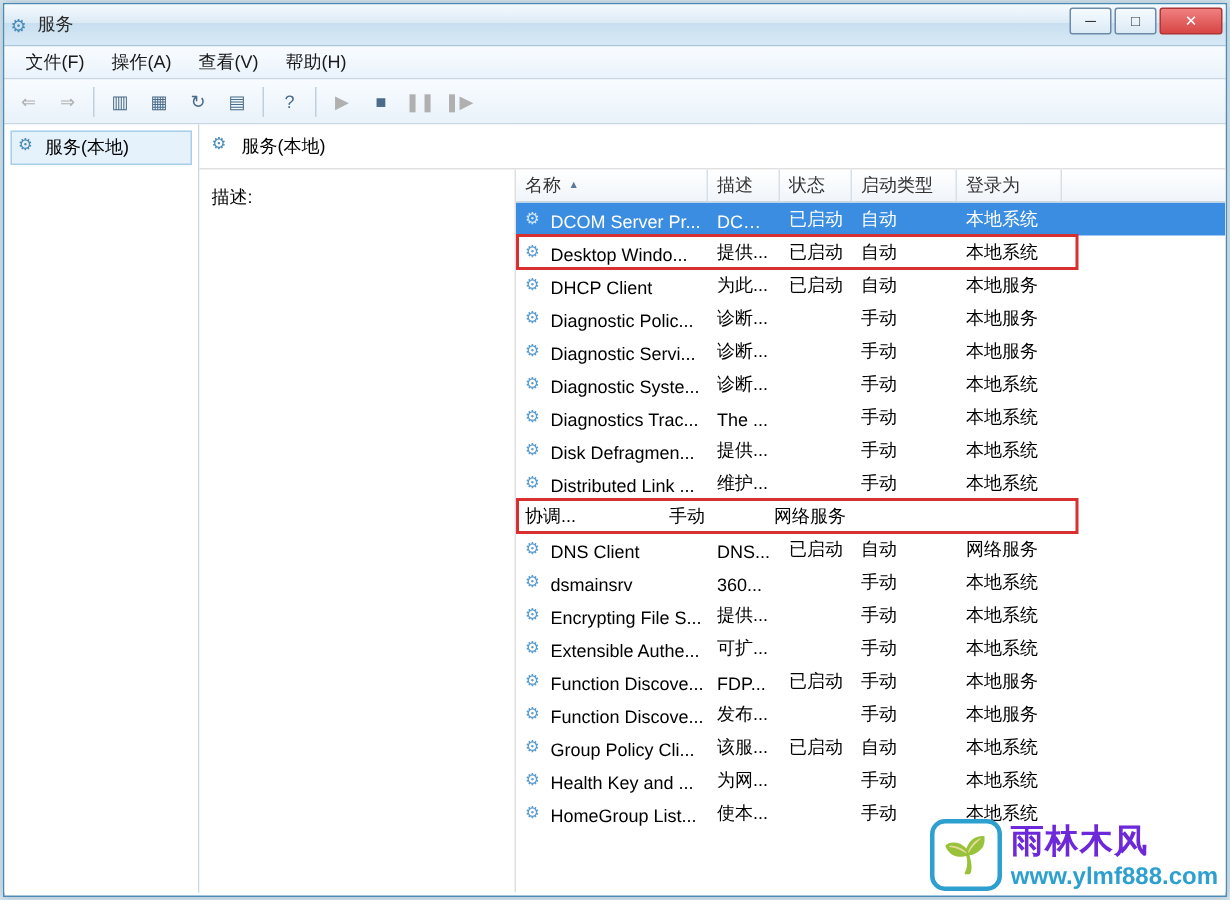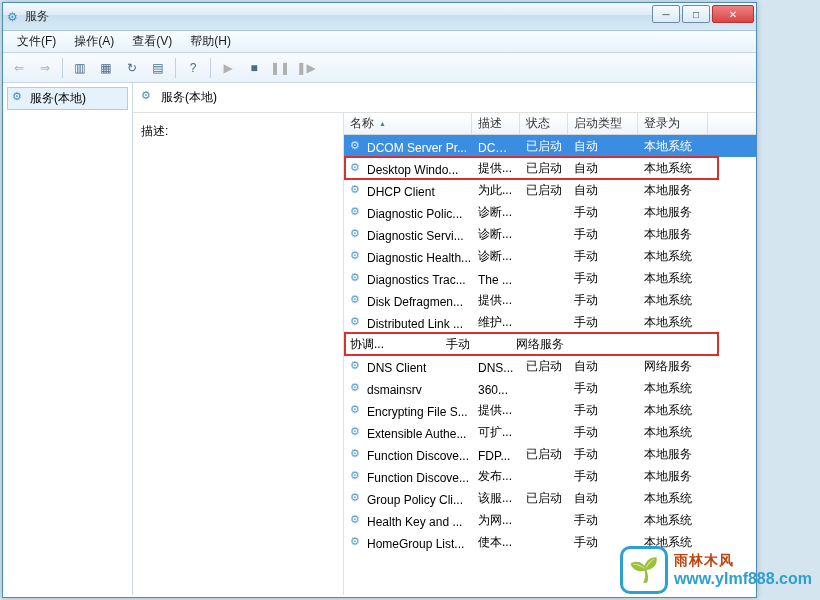--- a/index.html
+++ b/index.html
@@ -1,17 +1,17 @@
 <!DOCTYPE html>
 <html><head>
 <meta charset="utf-8">
 <style>
 *{box-sizing:border-box;margin:0;padding:0;font-family:"Microsoft YaHei","Segoe UI",Tahoma,sans-serif;font-size:12px}
 body{background:#d4e5f0;width:820px;height:600px;overflow:hidden;position:relative}
-.window{position:absolute;top:2px;left:2px;width:755px;height:596px;background:#fff;border:1px solid #4a8cb8;box-shadow:0 0 6px rgba(0,0,0,.2)}
+.window{position:absolute;top:2px;left:2px;width:816px;height:596px;background:#fff;border:1px solid #4a8cb8;box-shadow:0 0 6px rgba(0,0,0,.2)}
 .titlebar{height:28px;background:linear-gradient(#f5fbfe,#dceaf5 45%,#c9dff0 46%,#d7e9f5);display:flex;align-items:center;padding:0 4px;border-bottom:1px solid #a9c5da}
 .title-icon{width:14px;height:14px;margin-right:4px;position:relative}
 .title-icon::before{content:"⚙";color:#4a8cb8;font-size:12px}
 .title-text{color:#2b2b2b;font-size:12px;flex:1}
 .winbtns{display:flex;gap:2px;position:absolute;right:2px;top:2px}
 .winbtn{width:28px;height:18px;border:1px solid #6b8ba8;background:linear-gradient(#f5fbfe,#dceaf5);display:flex;align-items:center;justify-content:center;font-size:10px;color:#333;border-radius:2px}
 .winbtn.close{background:linear-gradient(#f08080,#d84545);color:#fff;width:42px;border-color:#b03535}
 .menubar{height:22px;background:linear-gradient(#f8fcff,#eaf3fb);border-bottom:1px solid #c8d6e2;display:flex;align-items:center;padding-left:6px;gap:2px}
 .menuitem{padding:16px 8px;color:#1a1a1a;cursor:default}
 .toolbar{height:30px;background:linear-gradient(#f8fcff,#e9f2fa);border-bottom:1px solid #c8d6e2;display:flex;align-items:center;padding:0 4px;gap:2px}
@@ -43,21 +43,21 @@
 .svc-ico{width:14px;height:14px;display:inline-block;flex-shrink:0;position:relative}
 .svc-ico::before{content:"⚙";color:#5a9cd0;font-size:11px;position:absolute;top:-2px}
 .row.sel .svc-ico::before{color:#cde6ff}
 .redbox{position:absolute;border:2px solid #d83030;pointer-events:none;z-index:5}
 .tabs{height:22px;border-top:1px solid #d0d8e0;display:flex;align-items:flex-end;padding-left:4px;background:#f8fafb}
 .tab{padding:2px 10px;border:1px solid #c8d6e2;border-bottom:none;background:#fff;margin-right:-1px;font-size:12px;border-radius:3px 3px 0 0}
 .tab.inactive{background:#f0f4f8}
 .watermark{position:absolute;right:8px;bottom:6px;display:flex;align-items:center;gap:6px;z-index:10}
 .wm-ico{width:48px;height:48px;border-radius:10px;border:3px solid #2da0d0;background:#fff;display:flex;align-items:center;justify-content:center;font-size:24px;color:#4ab050}
 .wm-txt{display:flex;flex-direction:column;align-items:flex-start}
-.wm-cn{font-size:14px;font-weight:bold;color:#c2410c;letter-spacing:1px}
+.wm-cn{font-size:22px;font-weight:bold;color:#6d28d9;letter-spacing:1px}
 .wm-url{font-size:16px;color:#2da0d0;font-weight:bold}
 </style>
 </head>
 <body>
 
 <div class="window">
   <div class="titlebar">
     <span class="title-icon"></span>
     <span class="title-text">服务</span>
     <div class="winbtns">
@@ -167,21 +167,21 @@
                   <span>Diagnostic Servi...</span>
                 </div>
                 <div class="cell c2">诊断...</div>
                 <div class="cell c3"></div>
                 <div class="cell c4">手动</div>
                 <div class="cell c5">本地服务</div>
               </div>
               <div class="row">
                 <div class="cell c1">
                   <span class="svc-ico"></span>
-                  <span>Diagnostic Health...</span>
+                  <span>Diagnostic Syste...</span>
                 </div>
                 <div class="cell c2">诊断...</div>
                 <div class="cell c3"></div>
                 <div class="cell c4">手动</div>
                 <div class="cell c5">本地系统</div>
               </div>
               <div class="row">
                 <div class="cell c1">
                   <span class="svc-ico"></span>
                   <span>Diagnostics Trac...</span>

